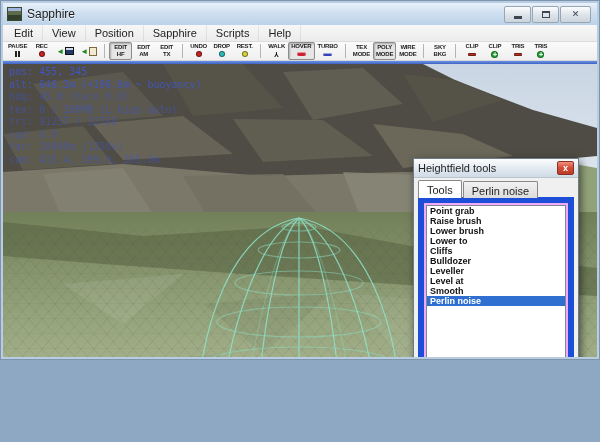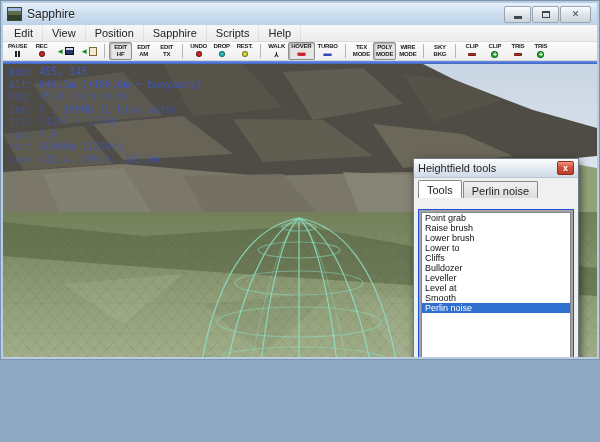--- a/index.html
+++ b/index.html
@@ -95,31 +95,31 @@
   .dlg-titlebar {
     height:19px; flex:0 0 19px; background:linear-gradient(#fbfcfd,#dfe7ef 60%,#d0dbe7);
     border-bottom:1px solid #b9c4cf; display:flex; align-items:center; padding:0 4px;
   }
   .dlg-title { font-size:11px; color:#1f1f1f; }
   .dlg-close {
     margin-left:auto; width:17px; height:14px; border:1px solid #8c2f22; border-radius:2px;
     background:linear-gradient(#f09280,#d4513c 45%,#b93a26);
     color:#fff; font-size:9px; line-height:12px; text-align:center; font-weight:bold;
   }
-  .dlg-body { flex:1; padding:3px 4px 4px 4px; display:flex; flex-direction:column;gap:12px; }
+  .dlg-body { flex:1; padding:3px 4px 4px 4px; display:flex; flex-direction:column; }
   .tabs { display:flex; height:17px; flex:0 0 17px; position:relative; z-index:2; }
   .tab {
     font-size:11px; color:#1f1f1f; padding:1px 8px 0 8px;
     border:1px solid #898989; border-bottom:none; border-radius:2px 2px 0 0;
     background:linear-gradient(#f2f2f2,#dcdcdc); margin-right:1px;
     display:flex; align-items:center;
   }
   .tab.active { background:#fff; height:18px; margin-top:-1px; }
   .tab-page {
-    flex:1; background:#a3a3a3; border:1px solid #1d4ed8; margin-top:-1px; padding:2px;
+    flex:1; background:#f0abfc; border:6px solid #1d4ed8; margin-top:-1px; padding:2px;font-weight:bold;
   }
   .listbox { width:100%; height:100%; background:#fff; border:1px solid #828790; overflow:hidden; }
   .list-item { font-size:9px; line-height:10px; height:10px; padding-left:3px; color:#111; white-space:nowrap; }
   .list-item.selected { color:#fff; }
 </style>
 </head>
 <body>
 
 <div class="window">
 

